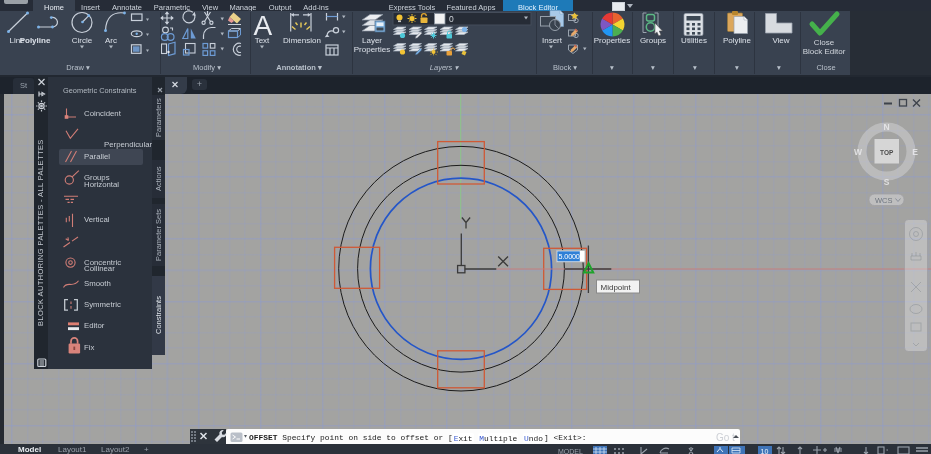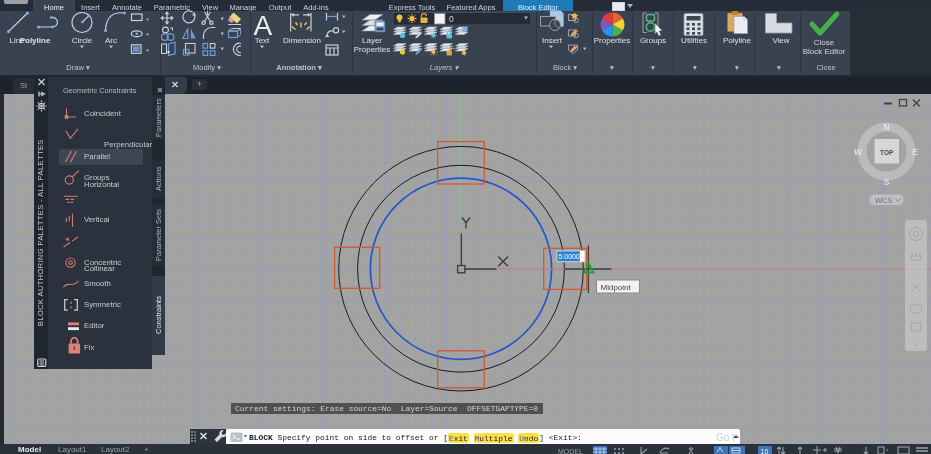--- a/index.html
+++ b/index.html
@@ -41,21 +41,21 @@
   .palrow{position:absolute;left:84px;font-size:7.8px;color:#c7ccd3;line-height:10px;}
   
   .cmdhist{position:absolute;left:231px;height:11px;background:rgba(68,68,68,0.88);
            color:#d4d4d4;font-family:"Liberation Mono",monospace;font-size:7.9px;
            line-height:11px;white-space:pre;padding-left:4px;}
   #cmdbar-handle{position:absolute;left:190px;top:429px;width:36px;height:17px;background:#2e343c;}
   #cmdbar{position:absolute;left:226px;top:429px;width:514px;height:17px;background:#fcfcfc;
           border-radius:2px;}
   #cmdtext{position:absolute;left:249px;top:429px;height:17px;line-height:17px;
            font-family:"Liberation Mono",monospace;font-size:7.9px;color:#1a1a1a;white-space:pre;}
-  .chip{background:#fde047;border-radius:2px;padding:0.5px 1px;}
+  .chip{background:#ffffff;border-radius:2px;padding:0.5px 1px;}
   .bl{color:#3b5bd0;}
   
   #statusbar{position:absolute;left:0;top:444px;width:931px;height:10px;background:#2b313a;}
   .stab{position:absolute;top:445px;font-size:8px;color:#9aa1ab;line-height:10px;}
 </style>
 </head>
 <body>
 <div id="root">
 
   <div id="tabbar"></div>
@@ -496,24 +496,23 @@
       <path d="M39.5,361 h4.6 M39.5,363 h4.6 M39.5,365 h4.6"></path>
     </g>
 
     <path d="M158,88 l4,4 M162,88 l-4,4" stroke="#9aa1ab" stroke-width="1.1" fill="none"></path>
   </svg>
 
   <svg class="abs" style="left:168px;top:79px;" width="14" height="12" viewBox="0 0 14 12">
     <path d="M4.5,3 l5,5 M9.5,3 l-5,5" stroke="#d6dbe2" stroke-width="1.2" fill="none"></path>
   </svg>
 
-  <div class="cmdhist" style="top:402.5px;width:308px;">Current settings: Erase source=No  Layer=Source  OFFSETGAPTYPE=0</div>
   <div id="cmdbar-handle"></div>
   <div id="cmdbar"></div>
-  <div id="cmdtext"><b>BLOCK</b> Specify point on side to offset or [<span class="chip"><span class="bl">E</span>xit</span> <span class="chip"><span class="bl">M</span>ultiple</span> <span class="chip"><span class="bl">U</span>ndo</span>] &lt;Exit&gt;:</div>
+  <div id="cmdtext"><b>OFFSET</b> Specify point on side to offset or [<span class="chip"><span class="bl">E</span>xit</span> <span class="chip"><span class="bl">M</span>ultiple</span> <span class="chip"><span class="bl">U</span>ndo</span>] &lt;Exit&gt;:</div>
   <div class="abs" style="left:716px;top:429px;height:17px;line-height:17px;font-size:10px;color:#cdd0d6;">Go t</div>
   <svg class="abs" style="left:731px;top:432px;" width="10" height="10" viewBox="0 0 10 10">
       <path d="M2,6 l3,-3 l3,3 z" fill="#4a4f57"></path>
     </svg>
   <svg class="abs" style="left:188px;top:428px;" width="60" height="19" viewBox="0 0 60 19">
     <g fill="#8a919b">
       <circle cx="4" cy="4" r="1"></circle>
         <circle cx="7" cy="4" r="1"></circle>
       <circle cx="4" cy="7" r="1"></circle>
         <circle cx="7" cy="7" r="1"></circle>

